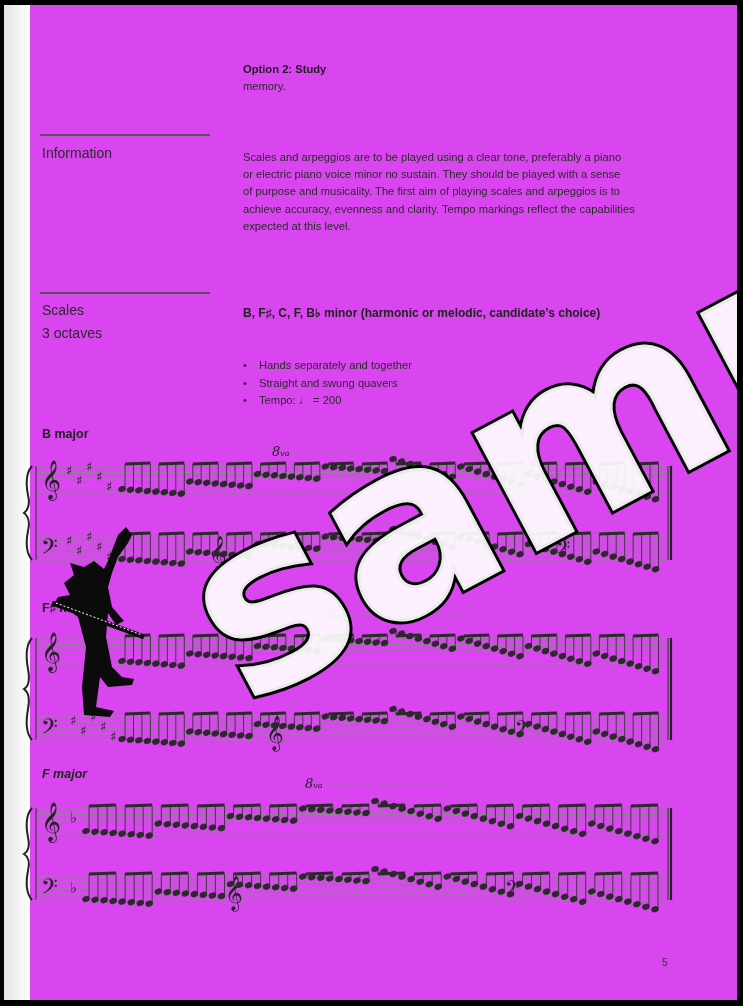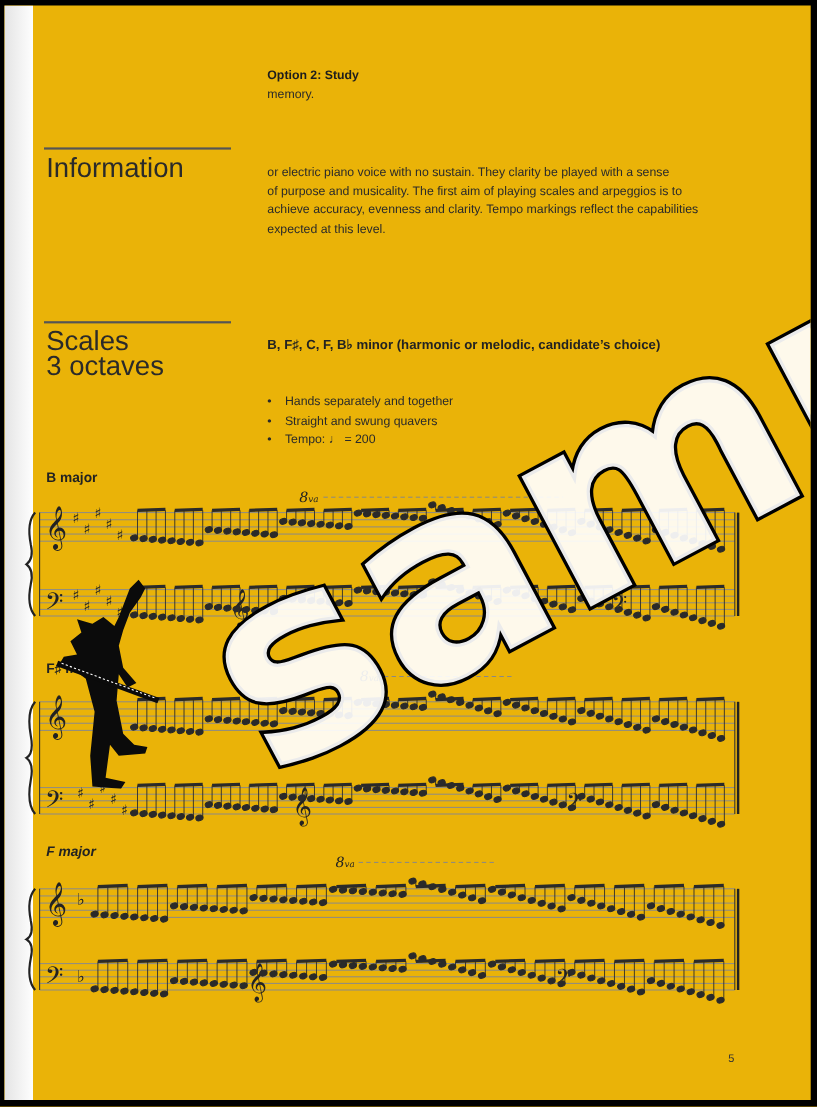--- a/index.html
+++ b/index.html
@@ -4,30 +4,30 @@
   <style>
     html, body { margin: 0; padding: 0; }
     body {
       width: 743px; height: 1006px; overflow: hidden;
       background: #000;
       font-family: "Liberation Sans", sans-serif;
       position: relative;
     }
     .page {
       position: absolute; left: 4px; top: 5px; width: 733px; height: 995px;
-      background: #eab308;
+      background: #d946ef;
       overflow: hidden;
     }
     .page::before {
       content: ""; position: absolute; left: 0; top: 0; width: 26px; height: 100%;
       background: linear-gradient(to right, #e4e4e4, #fefefe);
     }
     .abs { position: absolute; }
     .rule { position: absolute; height: 1.5px; background: #555; }
-    .side-heading { position: absolute; color: #2a2a2a; font-size: 25px; line-height: 23px; }
+    .side-heading { position: absolute; color: #2a2a2a; font-size: 14px; line-height: 23px; }
     .body-text { position: absolute; color: #2a2a2a; font-size: 11.2px; line-height: 17.2px; }
     .bold { font-weight: bold; color: #1d1d1d; }
     .req-lines { position: absolute; font-size: 12px; line-height: 19px; font-weight: bold; color: #222; }
     .bullets { position: absolute; margin: 0; padding: 0; list-style: none; font-size: 11.2px; line-height: 17.5px; color: #2a2a2a; }
     .bullets li { position: relative; padding-left: 16px; }
     .bullets li::before { content: "\2022"; position: absolute; left: 0; top: 0; }
     .scale-title { position: absolute; font-weight: bold; font-size: 12.5px; color: #222; }
     .score { position: absolute; left: 0; top: 0; }
     .page-number { position: absolute; font-size: 10px; color: #333; }
     .watermark { position: absolute; left: 0; top: 0; pointer-events: none; }
@@ -38,21 +38,22 @@
 <div class="page">
 
   <div class="body-text" style="left:239px; top:56px; width:440px;">
     <div class="bold">Option 2: Study</div>
     <div>memory.</div>
   </div>
 
   <div class="rule" style="left:36px; top:129px; width:170px;"></div>
   <div class="side-heading" style="left:38px; top:137px;">Information</div>
   <div class="body-text" style="left:239px; top:144px; width:460px;">
-    <div>or electric piano voice with no sustain. They clarity be played with a sense</div>
+    <div>Scales and arpeggios are to be played using a clear tone, preferably a piano</div>
+    <div>or electric piano voice minor no sustain. They should be played with a sense</div>
     <div>of purpose and musicality. The first aim of playing scales and arpeggios is to</div>
     <div>achieve accuracy, evenness and clarity.  Tempo markings reflect the capabilities</div>
     <div>expected at this level.</div>
   </div>
 
   <div class="rule" style="left:36px; top:287px; width:170px;"></div>
   <div class="side-heading" style="left:38px; top:294px;">Scales</div>
   <div class="side-heading" style="left:38px; top:317px;">3 octaves</div>
 
   <div class="req-lines" style="left:239px; top:299px; width:460px;">

